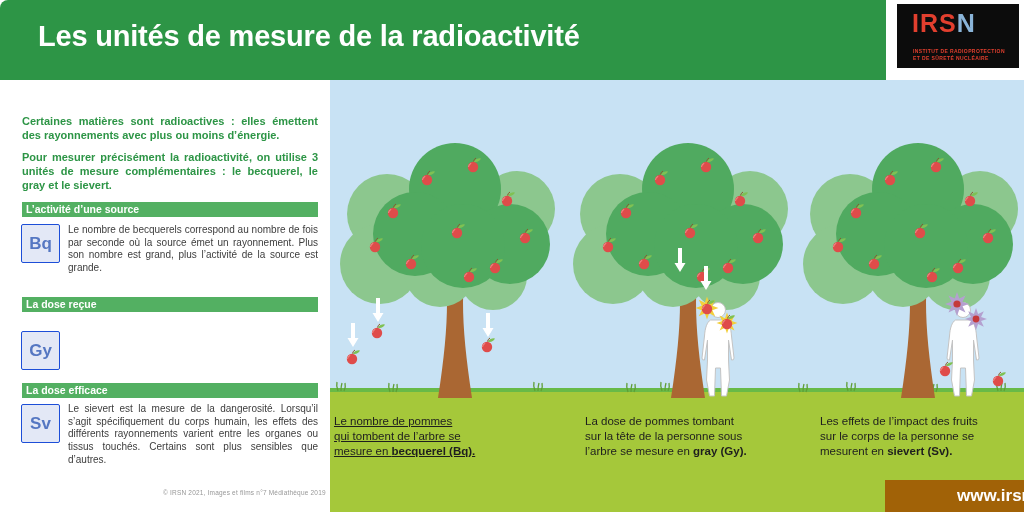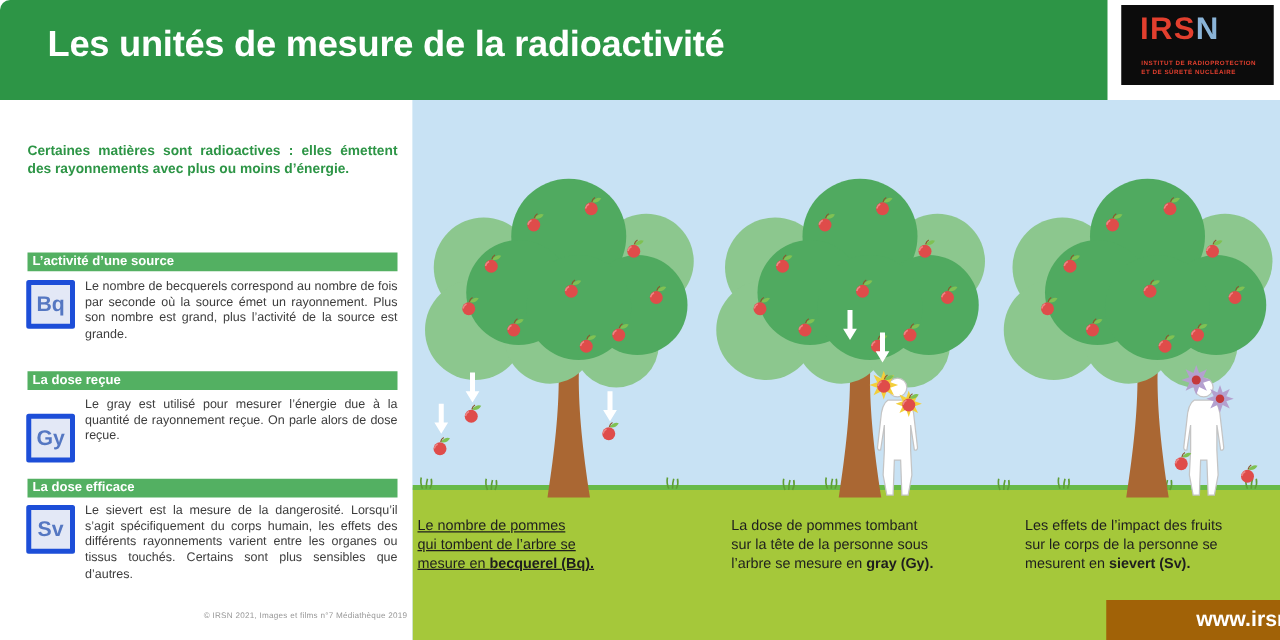--- a/index.html
+++ b/index.html
@@ -20,21 +20,21 @@
   .logo-sub{position:absolute;left:16px;color:#e23f2e;font-size:5px;letter-spacing:0.4px;line-height:7px;font-weight:700;}
   .logo-sub1{top:44px;} .logo-sub2{top:51px;}
 
   
   .sidebar{left:0;top:80px;width:330px;height:432px;background:#fff;}
   .intro{position:absolute;left:22px;width:296px;font-size:11px;font-weight:700;color:#2d9546;
          line-height:14px;text-align:justify;}
   .intro-1{top:23px;} .intro-2{top:59px;}
   .sec-bar{position:absolute;left:22px;width:296px;height:15px;background:#53b062;color:#fff;
            font-size:10.5px;font-weight:700;line-height:15px;padding-left:4px;box-sizing:border-box;}
-  .unit-card{position:absolute;left:21px;width:39px;height:39px;background:#e3e8f6;border:4px solid #1d4ed8;
+  .unit-card{position:absolute;left:21px;width:39px;height:39px;background:#e3e8f6;border:1px solid #1d4ed8;
              box-sizing:border-box;border-radius:2px;color:#5577c2;font-size:17px;font-weight:700;
              display:flex;align-items:center;justify-content:center;}
   .sec-text{position:absolute;left:68px;width:250px;font-size:10px;color:#3d3d3d;line-height:12.7px;
             text-align:justify;}
   .bar-1{top:122px;} .card-1{top:144px;} .text-1{top:144px;}
   .bar-2{top:217px;} .card-2{top:251px;} .text-2{top:238px;}
   .bar-3{top:303px;} .card-3{top:324px;} .text-3{top:323px;}
   .credits{left:163px;top:489px;font-size:6.5px;color:#979797;letter-spacing:0.2px;}
 
   
@@ -60,28 +60,28 @@
   </div>
 
   <div class="abs logo-box">
     <div class="logo-word"><span class="logo-irs">IRS</span><span class="logo-n">N</span></div>
     <div class="logo-sub logo-sub1">INSTITUT DE RADIOPROTECTION</div>
     <div class="logo-sub logo-sub2">ET DE SÛRETÉ NUCLÉAIRE</div>
   </div>
 
   <div class="abs sidebar">
     <p class="intro intro-1">Certaines matières sont radioactives : elles émettent des rayonnements avec plus ou moins d’énergie.</p>
+    <p class="intro intro-2">Pour mesurer précisément la radioactivité, on utilise 3 unités de mesure complémentaires : le becquerel, le gray et le sievert.</p>
 
     <div class="sec-bar bar-1">L’activité d’une source</div>
     <div class="unit-card card-1">Bq</div>
     <p class="sec-text text-1" style="margin:0">Le nombre de becquerels correspond au nombre de fois par seconde où la source émet un rayonnement. Plus son nombre est grand, plus l’activité de la source est grande.</p>
 
     <div class="sec-bar bar-2">La dose reçue</div>
     <div class="unit-card card-2">Gy</div>
-    <p class="sec-text text-2" style="margin:0">Le gray est utilisé pour mesurer l’énergie due à la quantité de rayonnement reçue. On parle alors de dose reçue.</p>
 
     <div class="sec-bar bar-3">La dose efficace</div>
     <div class="unit-card card-3">Sv</div>
     <p class="sec-text text-3" style="margin:0">Le sievert est la mesure de la dangerosité. Lorsqu’il s’agit spécifiquement du corps humain, les effets des différents rayonnements varient entre les organes ou tissus touchés. Certains sont plus sensibles que d’autres.</p>
   </div>
 
   <div class="abs credits">© IRSN 2021, Images et films n°7 Médiathèque 2019</div>
 
   <div class="abs illustration">
 

